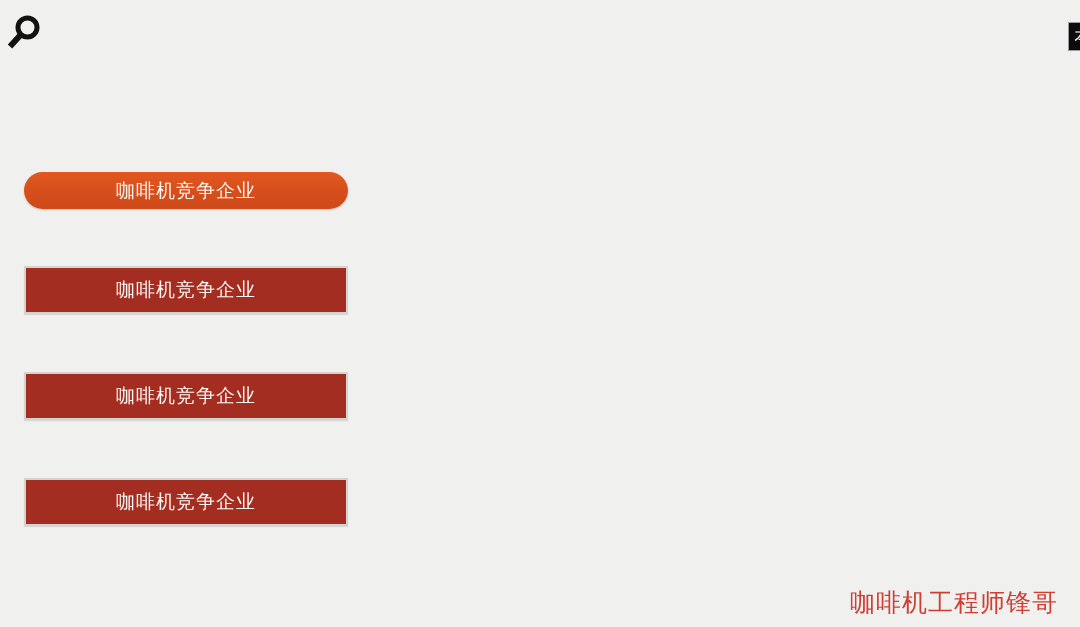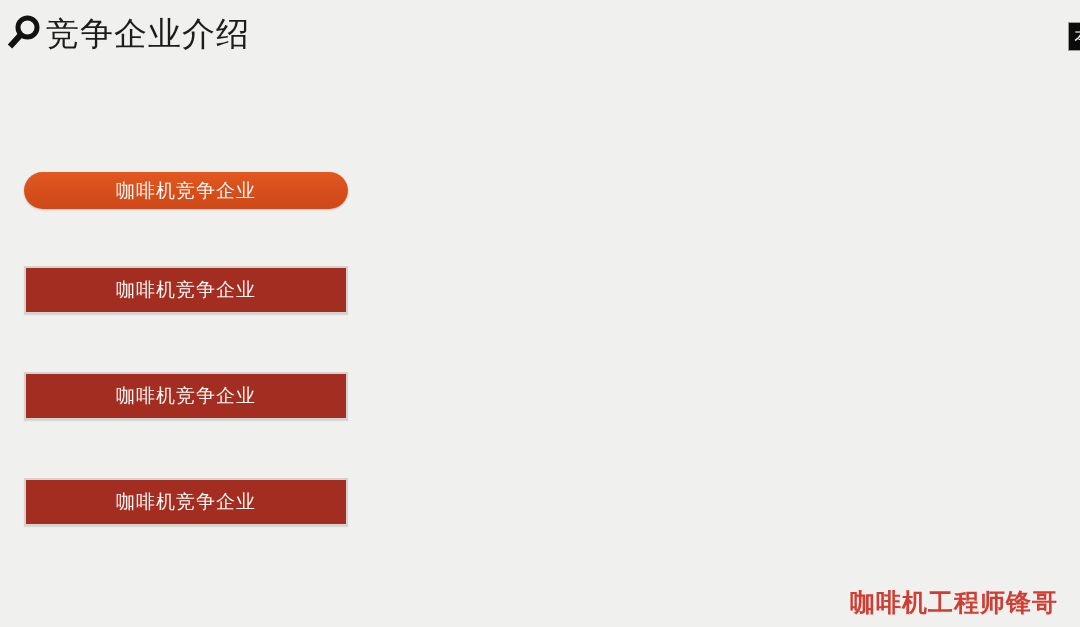--- a/index.html
+++ b/index.html
@@ -98,37 +98,36 @@
   .btn-rect:last-child {
     margin-bottom: 0;
   }
 
   
   .watermark {
     position: absolute;
     right: 22px;
     bottom: 8px;
     font-size: 25px;
-    font-weight: 700;
+    font-weight: 400;
     color: #cf3d33;
     letter-spacing: 1px;
     white-space: nowrap;
     padding-left: 12px;
   }
 </style>
 </head>
 <body>
 
 <div class="header">
   <div class="title-row">
     <svg class="search-icon" viewBox="0 0 40 44">
       <circle cx="23.5" cy="15.5" r="9.5" fill="none" stroke="#121212" stroke-width="5"></circle>
       <line x1="16.5" y1="23" x2="6" y2="34.5" stroke="#121212" stroke-width="6" stroke-linecap="butt"></line>
     </svg>
-    <div class="page-title">竞争企业介绍</div>
   </div>
 </div>
 
 <div class="corner-badge">本</div>
 
 <div class="button-stack">
   <div class="btn btn-pill">咖啡机竞争企业</div>
   <div class="btn btn-rect">咖啡机竞争企业</div>
   <div class="btn btn-rect">咖啡机竞争企业</div>
   <div class="btn btn-rect">咖啡机竞争企业</div>

